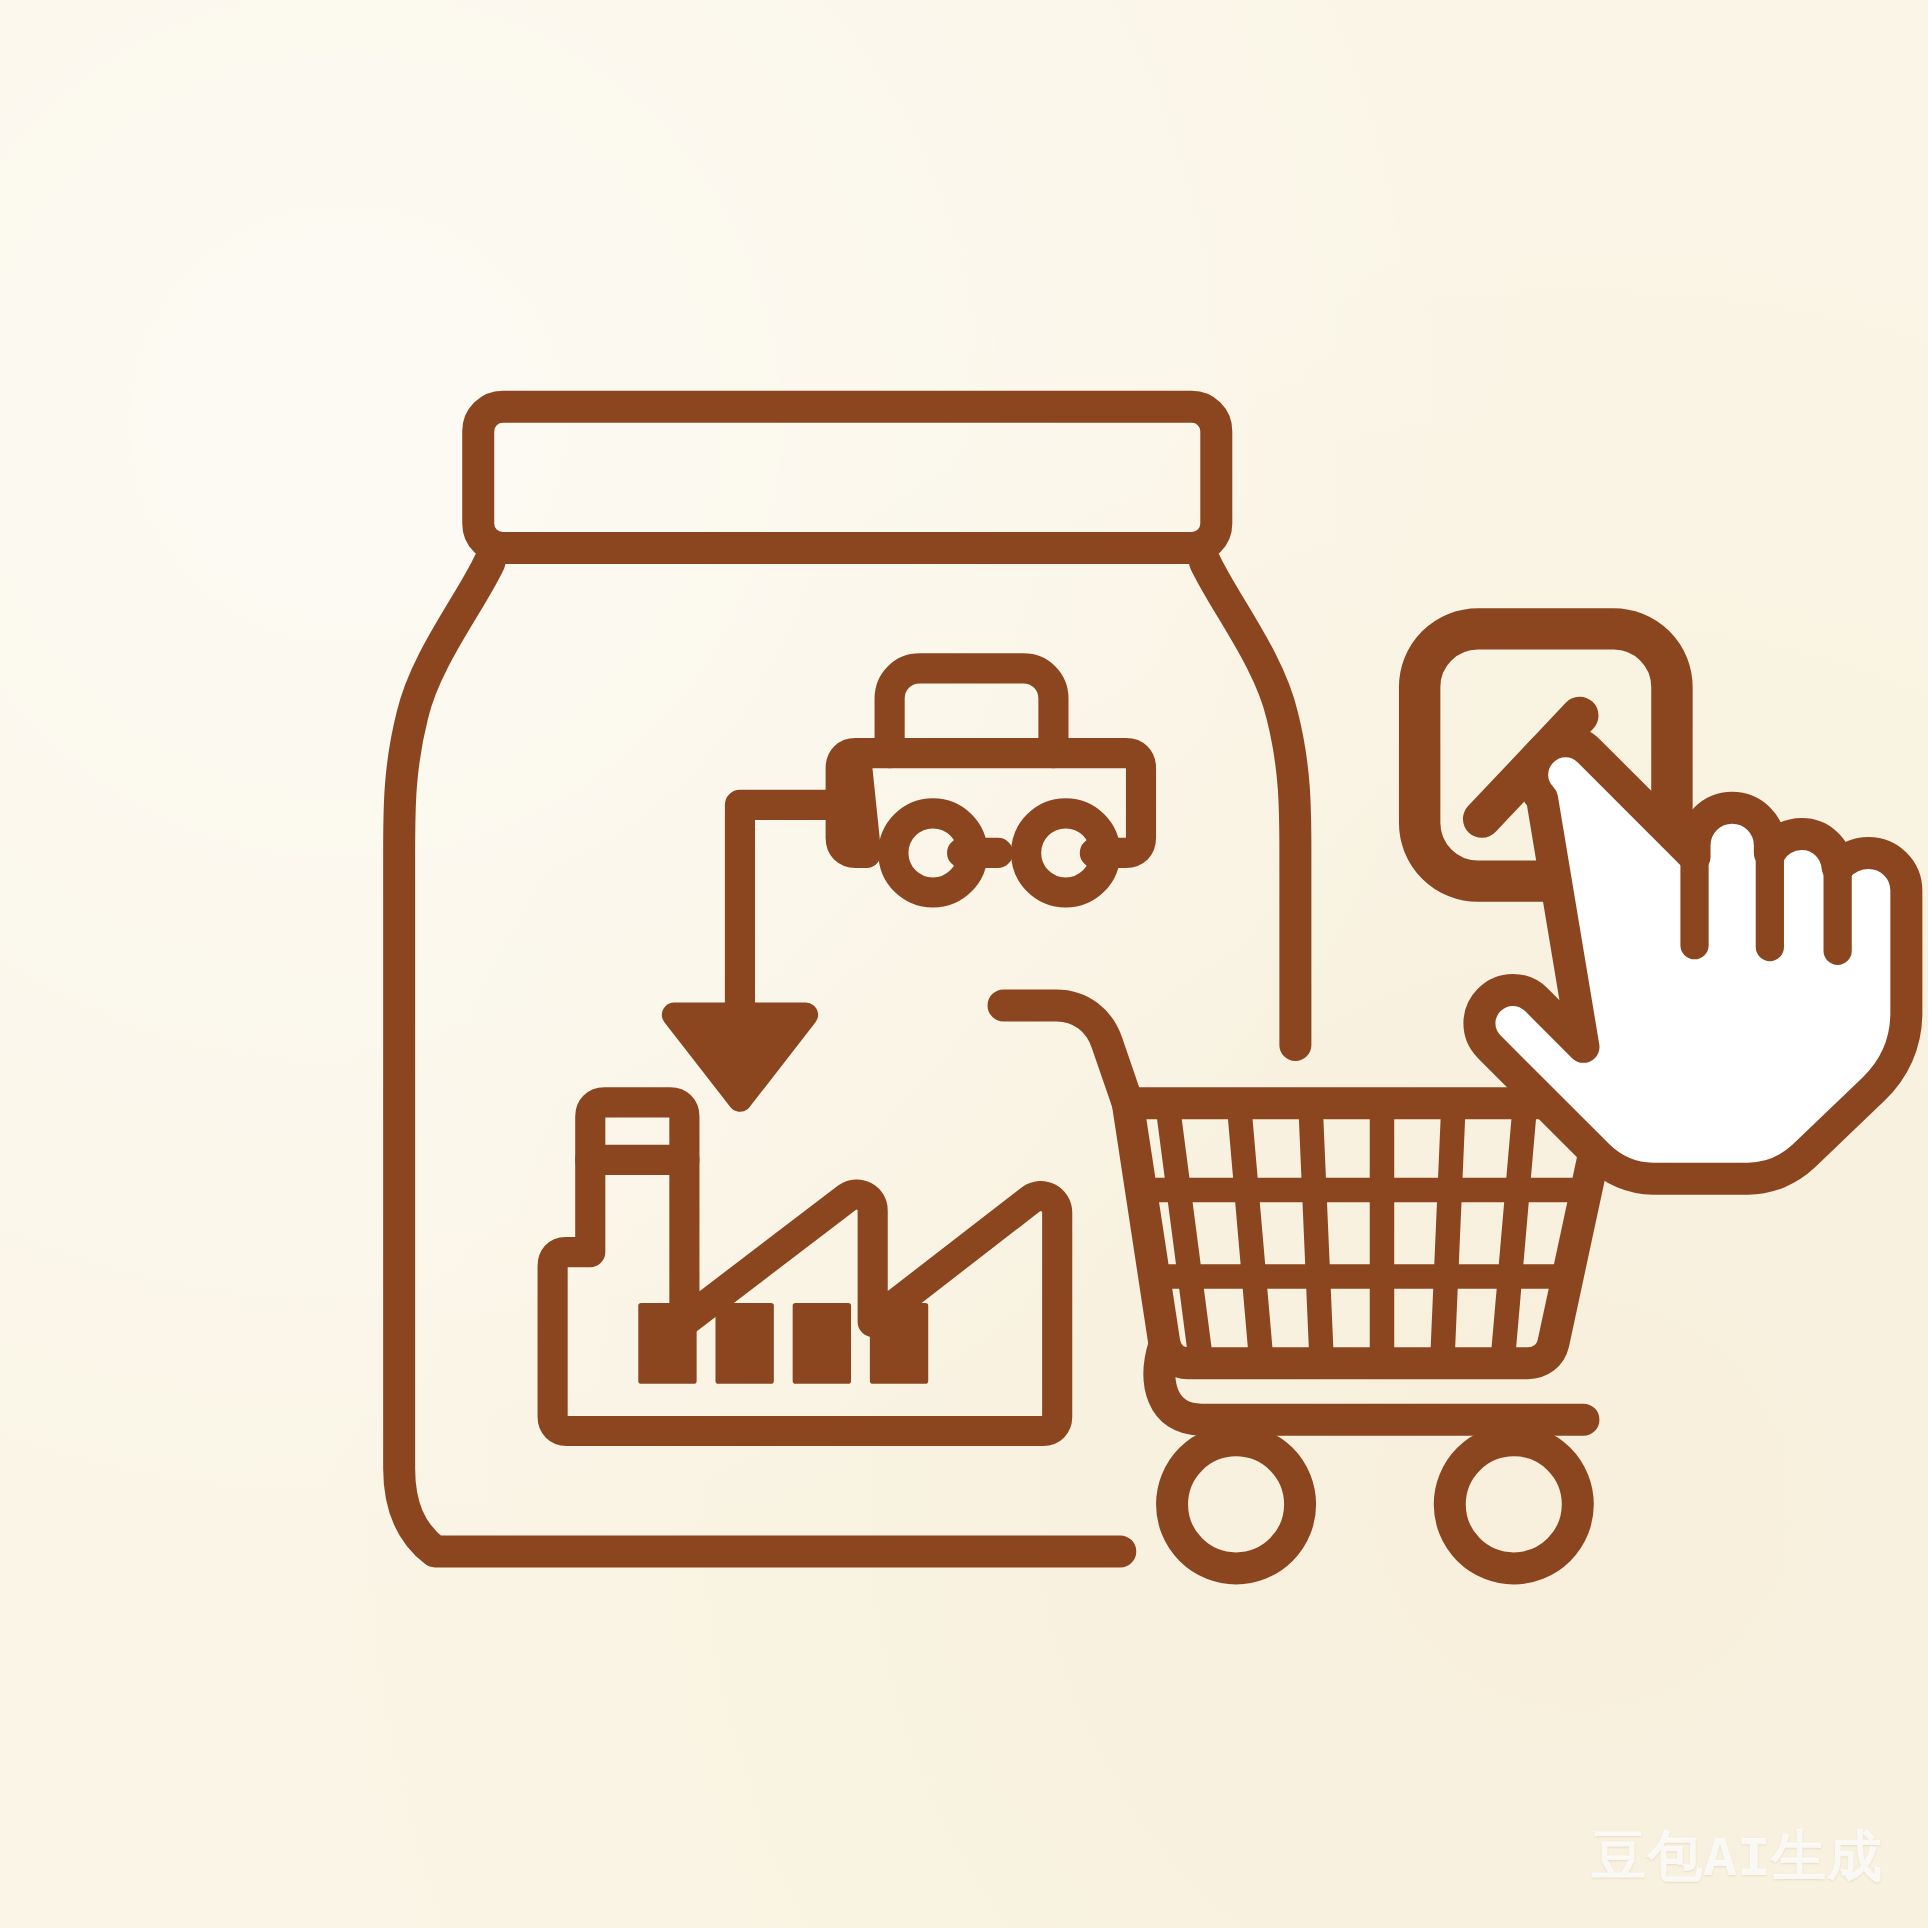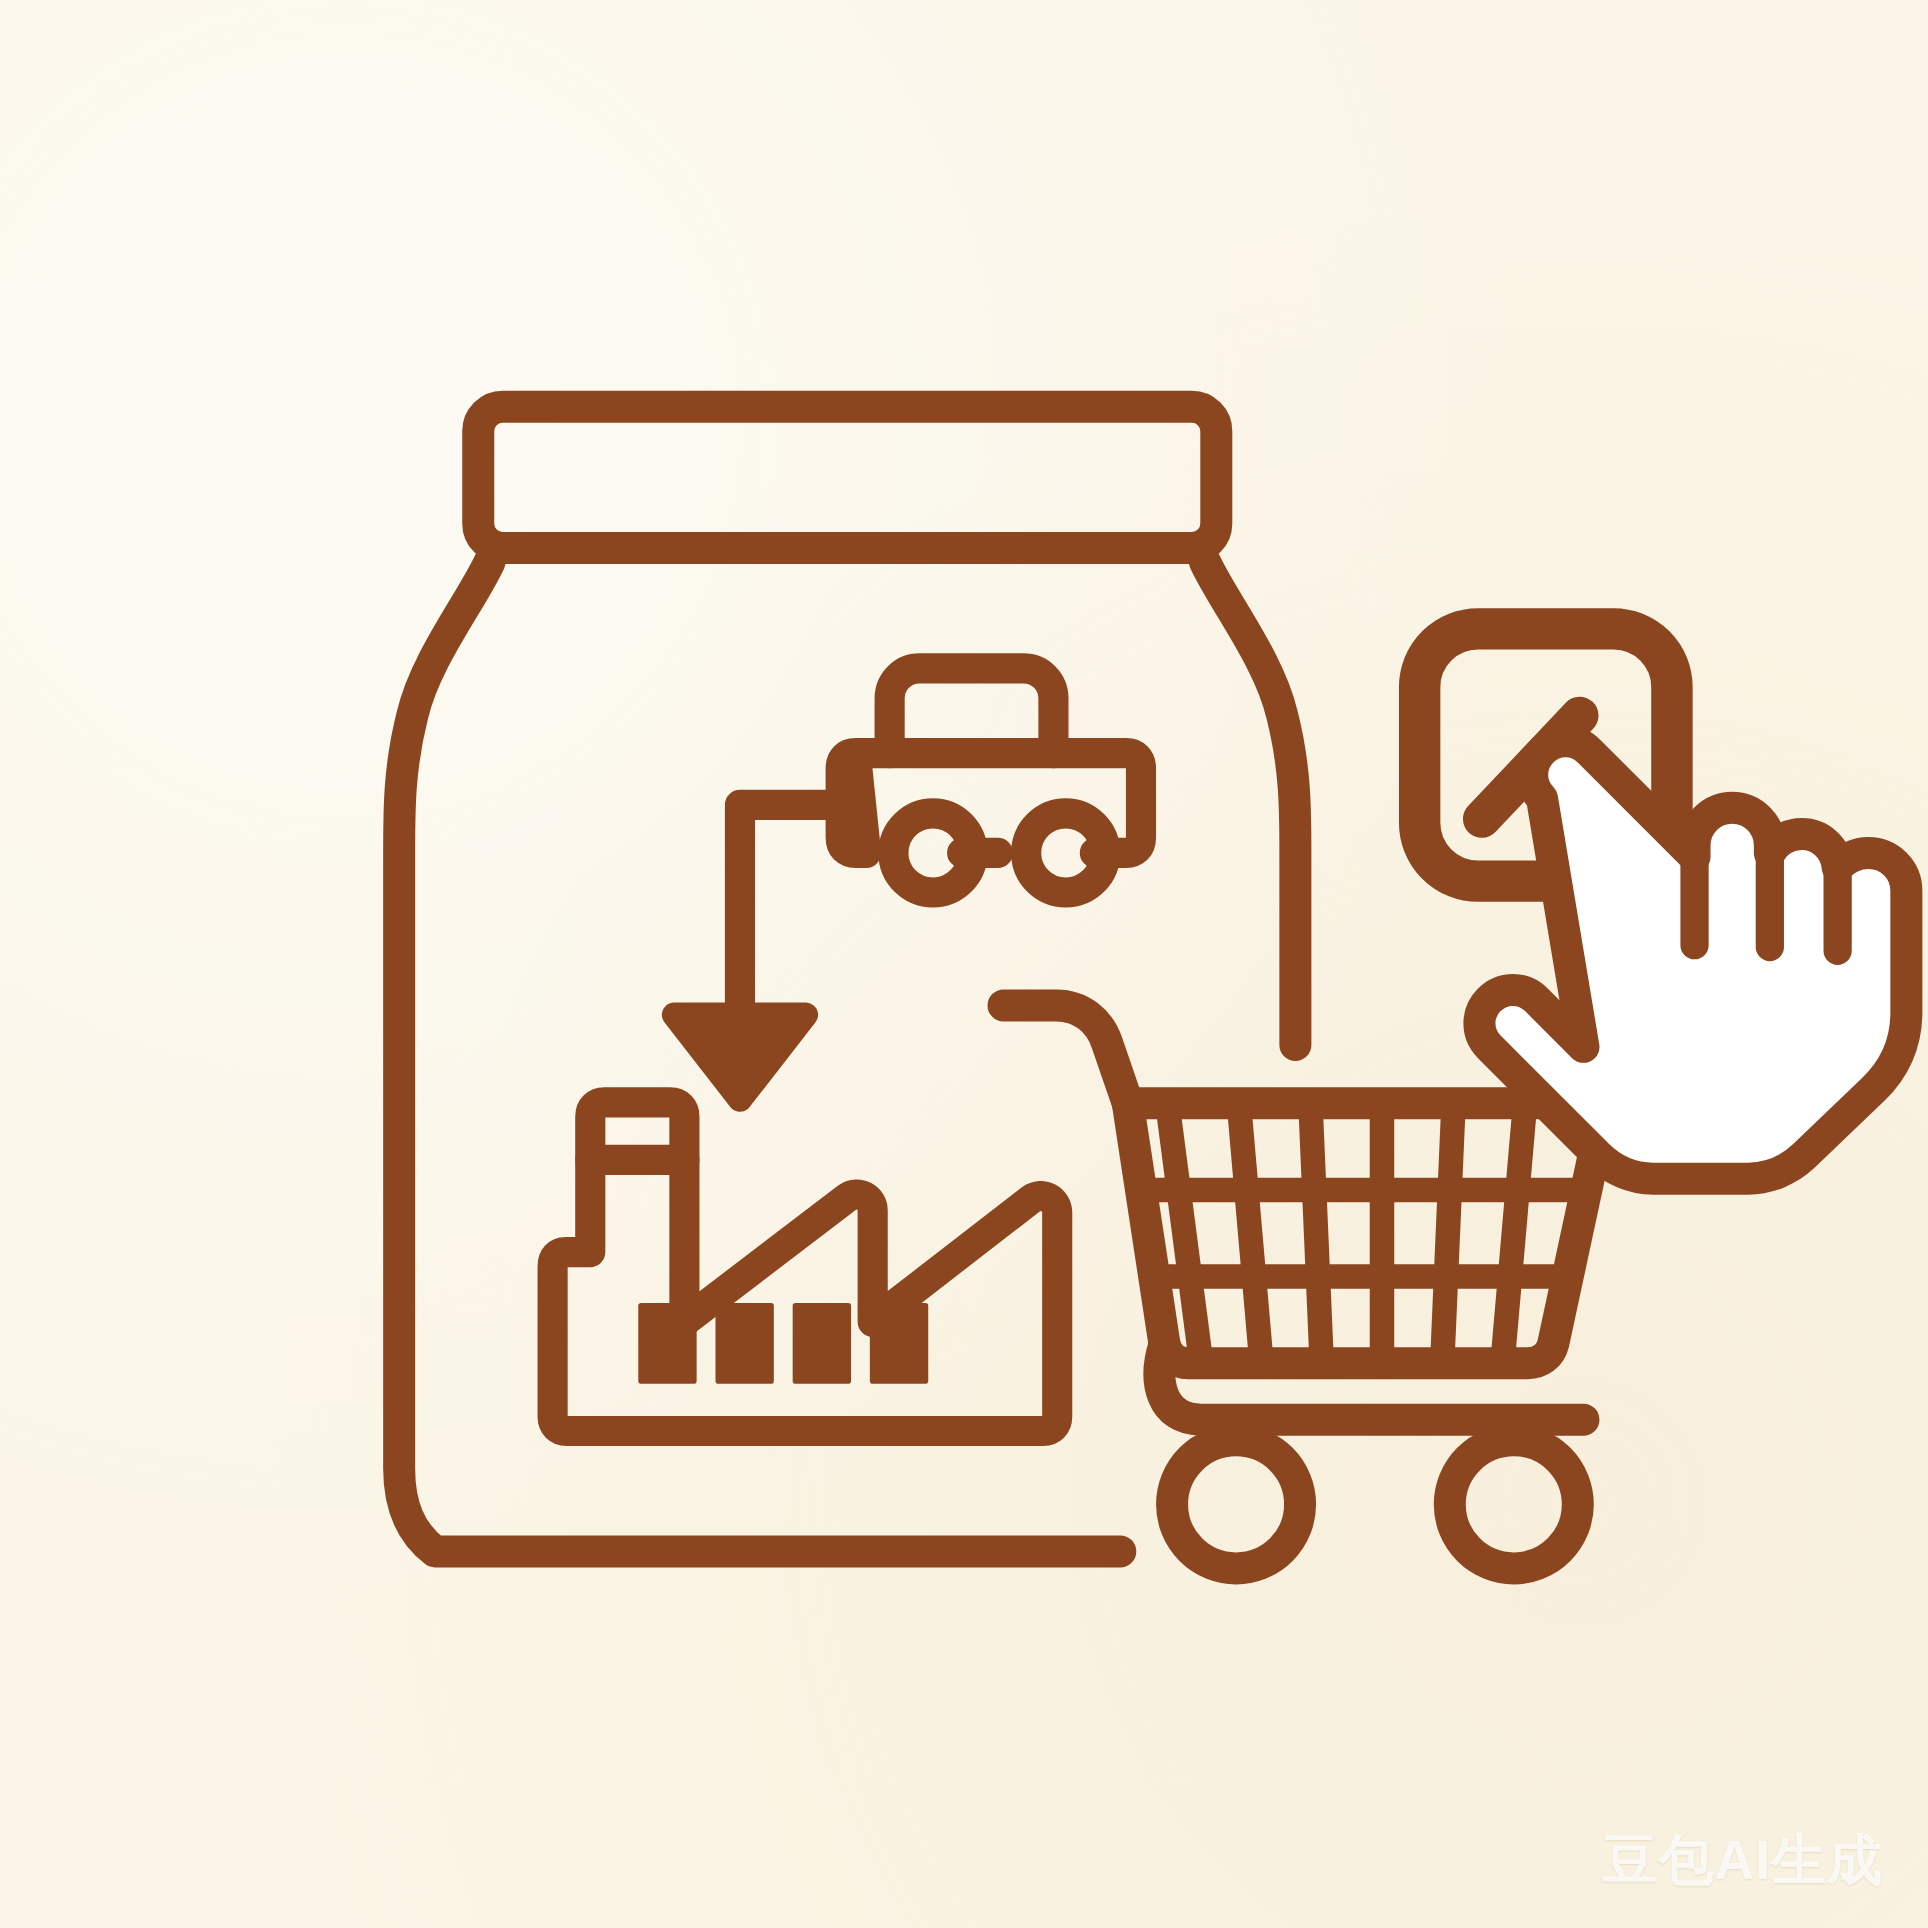--- a/index.html
+++ b/index.html
@@ -15,21 +15,21 @@
     width:1928px;height:1928px;
   }
   .watermark{
     position:absolute;
     right:45px;bottom:40px;
     font-size:55px;
     font-weight:bold;
     letter-spacing:0.9px;
     color:rgba(255,255,255,0.80);
     text-shadow:0 0.9px 1.9px rgba(180,160,120,0.25);
-    font-family:Liberation Sans, sans-serif;
+    font-family:Liberation Mono, monospace;
     user-select:none;
     line-height:1;
   }
   .bg-grain{
     position:absolute;inset:0;
     background:
       radial-gradient(circle at 18% 22%, rgba(255,255,255,0.55) 0%, rgba(255,255,255,0) 55%),
       radial-gradient(circle at 82% 78%, rgba(246,236,214,0.65) 0%, rgba(246,236,214,0) 60%);
     pointer-events:none;
   }

